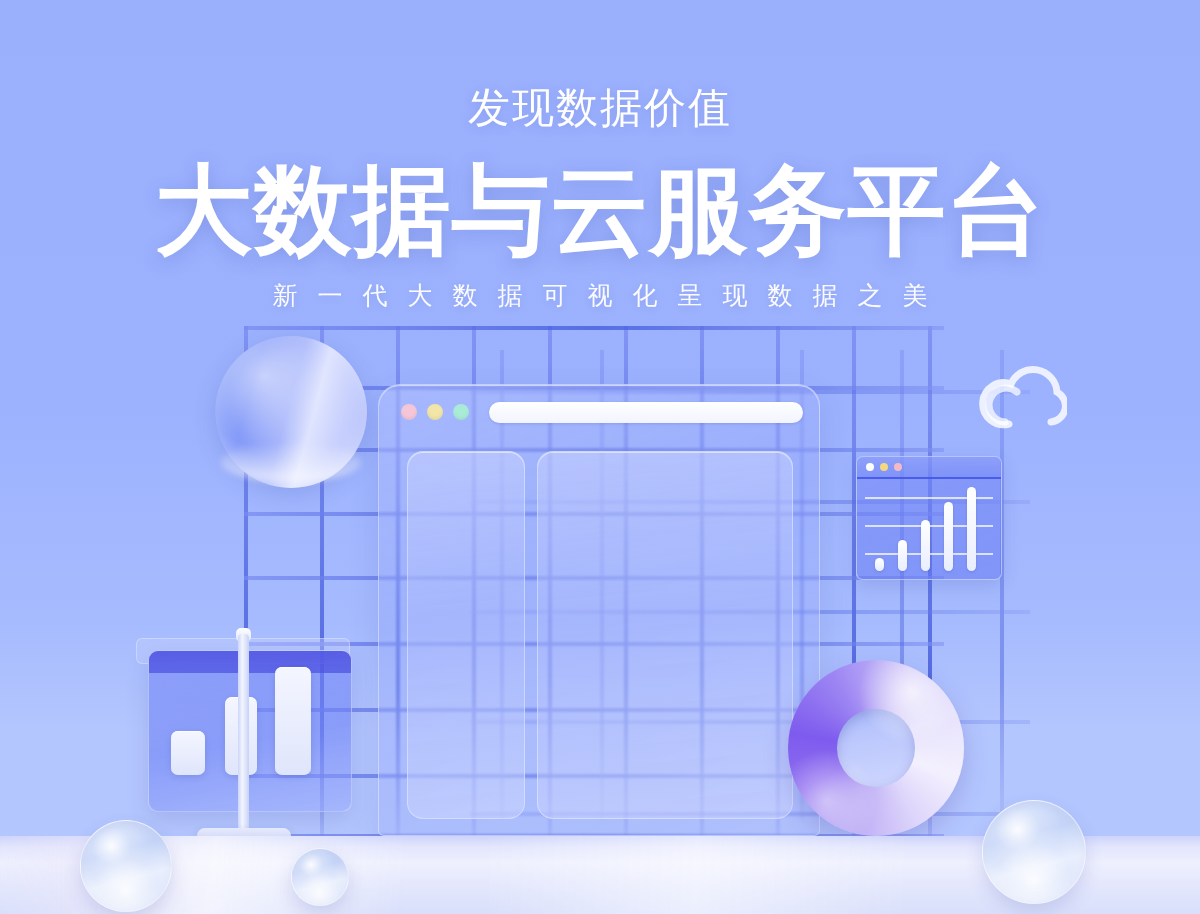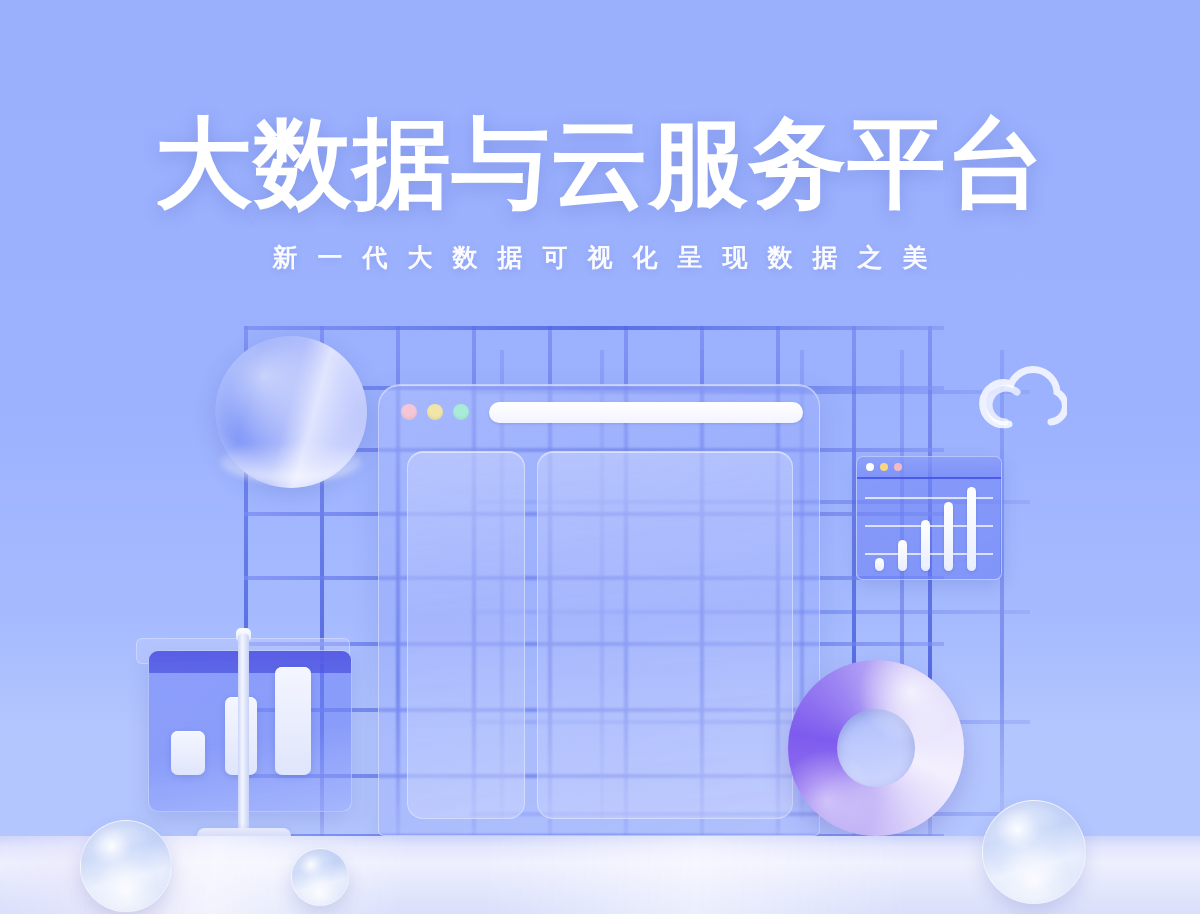--- a/index.html
+++ b/index.html
@@ -208,22 +208,22 @@
     letter-spacing:2px;
     text-shadow:0 2px 10px rgba(70,80,180,.22);
   }
   .headline {
     margin-top:28px;
     color:#ffffff; font-size:98px; line-height:1.06; font-weight:bold;
     letter-spacing:1px;
     text-shadow:0 4px 18px rgba(60,70,170,.25);
   }
   .tagline {
-    margin-top:25px;
-    color:#ffffff; font-size:25px; font-weight:700;
+    margin-top:16px;
+    color:#ffffff; font-size:25px; font-weight:400;
     letter-spacing:20px; text-indent:20px;
     opacity:.96;
     text-shadow:0 2px 8px rgba(70,80,180,.2);
   }
 </style>
 </head>
 <body>
 
 <div id="stage">
 
@@ -316,17 +316,18 @@
   <div class="torus"></div>
 
   <div class="floor-line"></div>
   <div class="floor"></div>
 
   <div class="sphere sphere-a"></div>
   <div class="sphere sphere-b"></div>
   <div class="sphere sphere-c"></div>
 
   <div class="textblock">
+    <div class="eyebrow">发现数据价值</div>
     <div class="headline">大数据与云服务平台</div>
     <div class="tagline">新一代大数据可视化呈现数据之美</div>
   </div>
 
 </div>
 
 </body></html>

